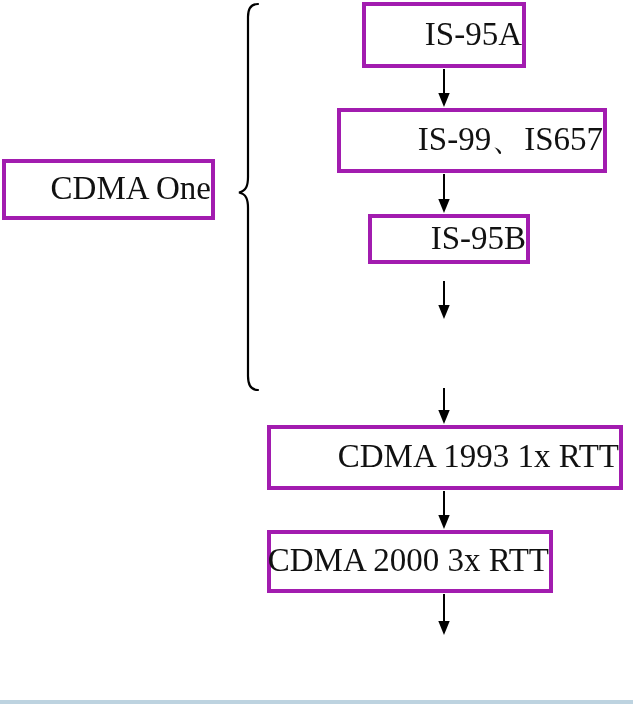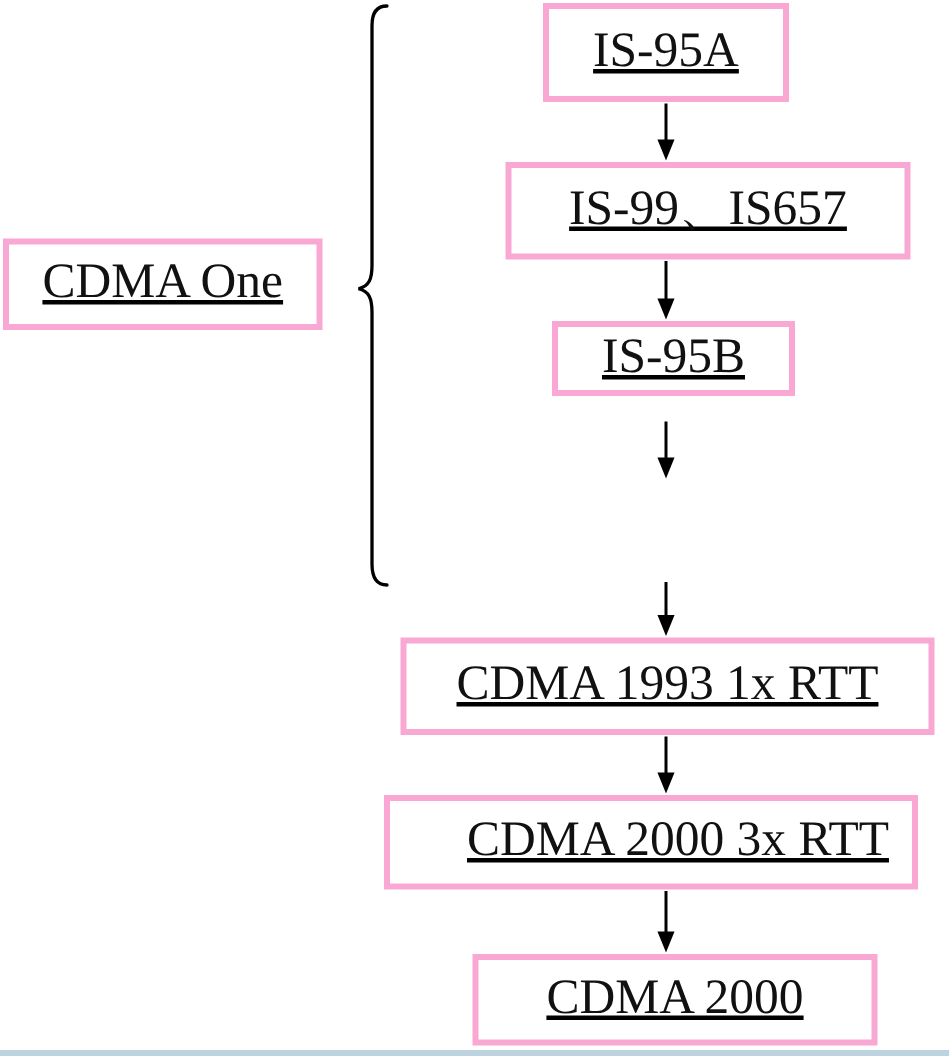--- a/index.html
+++ b/index.html
@@ -18,41 +18,40 @@
   .connectors {
     position: absolute;
     left: 0;
     top: 0;
     width: 633px;
     height: 704px;
   }
   .node {
     position: absolute;
     box-sizing: border-box;
-    border: 4px solid #f9a8d4;
+    border: 4px solid #a21caf;
     background: #ffffff;
     display: flex;
     align-items: center;
-    justify-content: center;
-    text-decoration: underline;
+    justify-content: flex-end;
   }
   .node-label {
     font-size: 33px;
     color: #111111;
     white-space: nowrap;
     line-height: 1;
     padding-bottom: 2px;
   }
   
   .n0 { left: 362px; top: 2px;   width: 164px; height: 66px; }
   .n1 { left: 309px; top: 108px; width: 270px; height: 65px; margin-left: 28px; }
   .n2 { left: 368px; top: 214px; width: 162px; height: 50px; }
   .n3 { left: 267px; top: 320px; width: 356px; height: 67px; }
   .n4 { left: 267px; top: 425px; width: 356px; height: 65px; }
-  .n5 { left: 256px; top: 530px; width: 356px; height: 63px; padding-left: 36px; }
+  .n5 { left: 267px; top: 530px; width: 286px; height: 63px; padding-left: 36px; }
   .n6 { left: 315px; top: 636px; width: 270px; height: 61px; }
   .ngroup { left: 2px; top: 159px; width: 213px; height: 61px; }
   .bottom-edge {
     position: absolute;
     left: 0;
     bottom: 0;
     width: 633px;
     height: 4px;
     background: #bdd3e0;
   }
@@ -115,18 +114,15 @@
 
 
   <div class="node n4">
     <span class="node-label">CDMA 1993 1x RTT</span>
   </div>
 
   <div class="node n5">
     <span class="node-label">CDMA 2000 3x RTT</span>
   </div>
 
-  <div class="node n6">
-    <span class="node-label">CDMA 2000</span>
-  </div>
 
   <div class="bottom-edge"></div>
 </div>
 
 </body></html>

